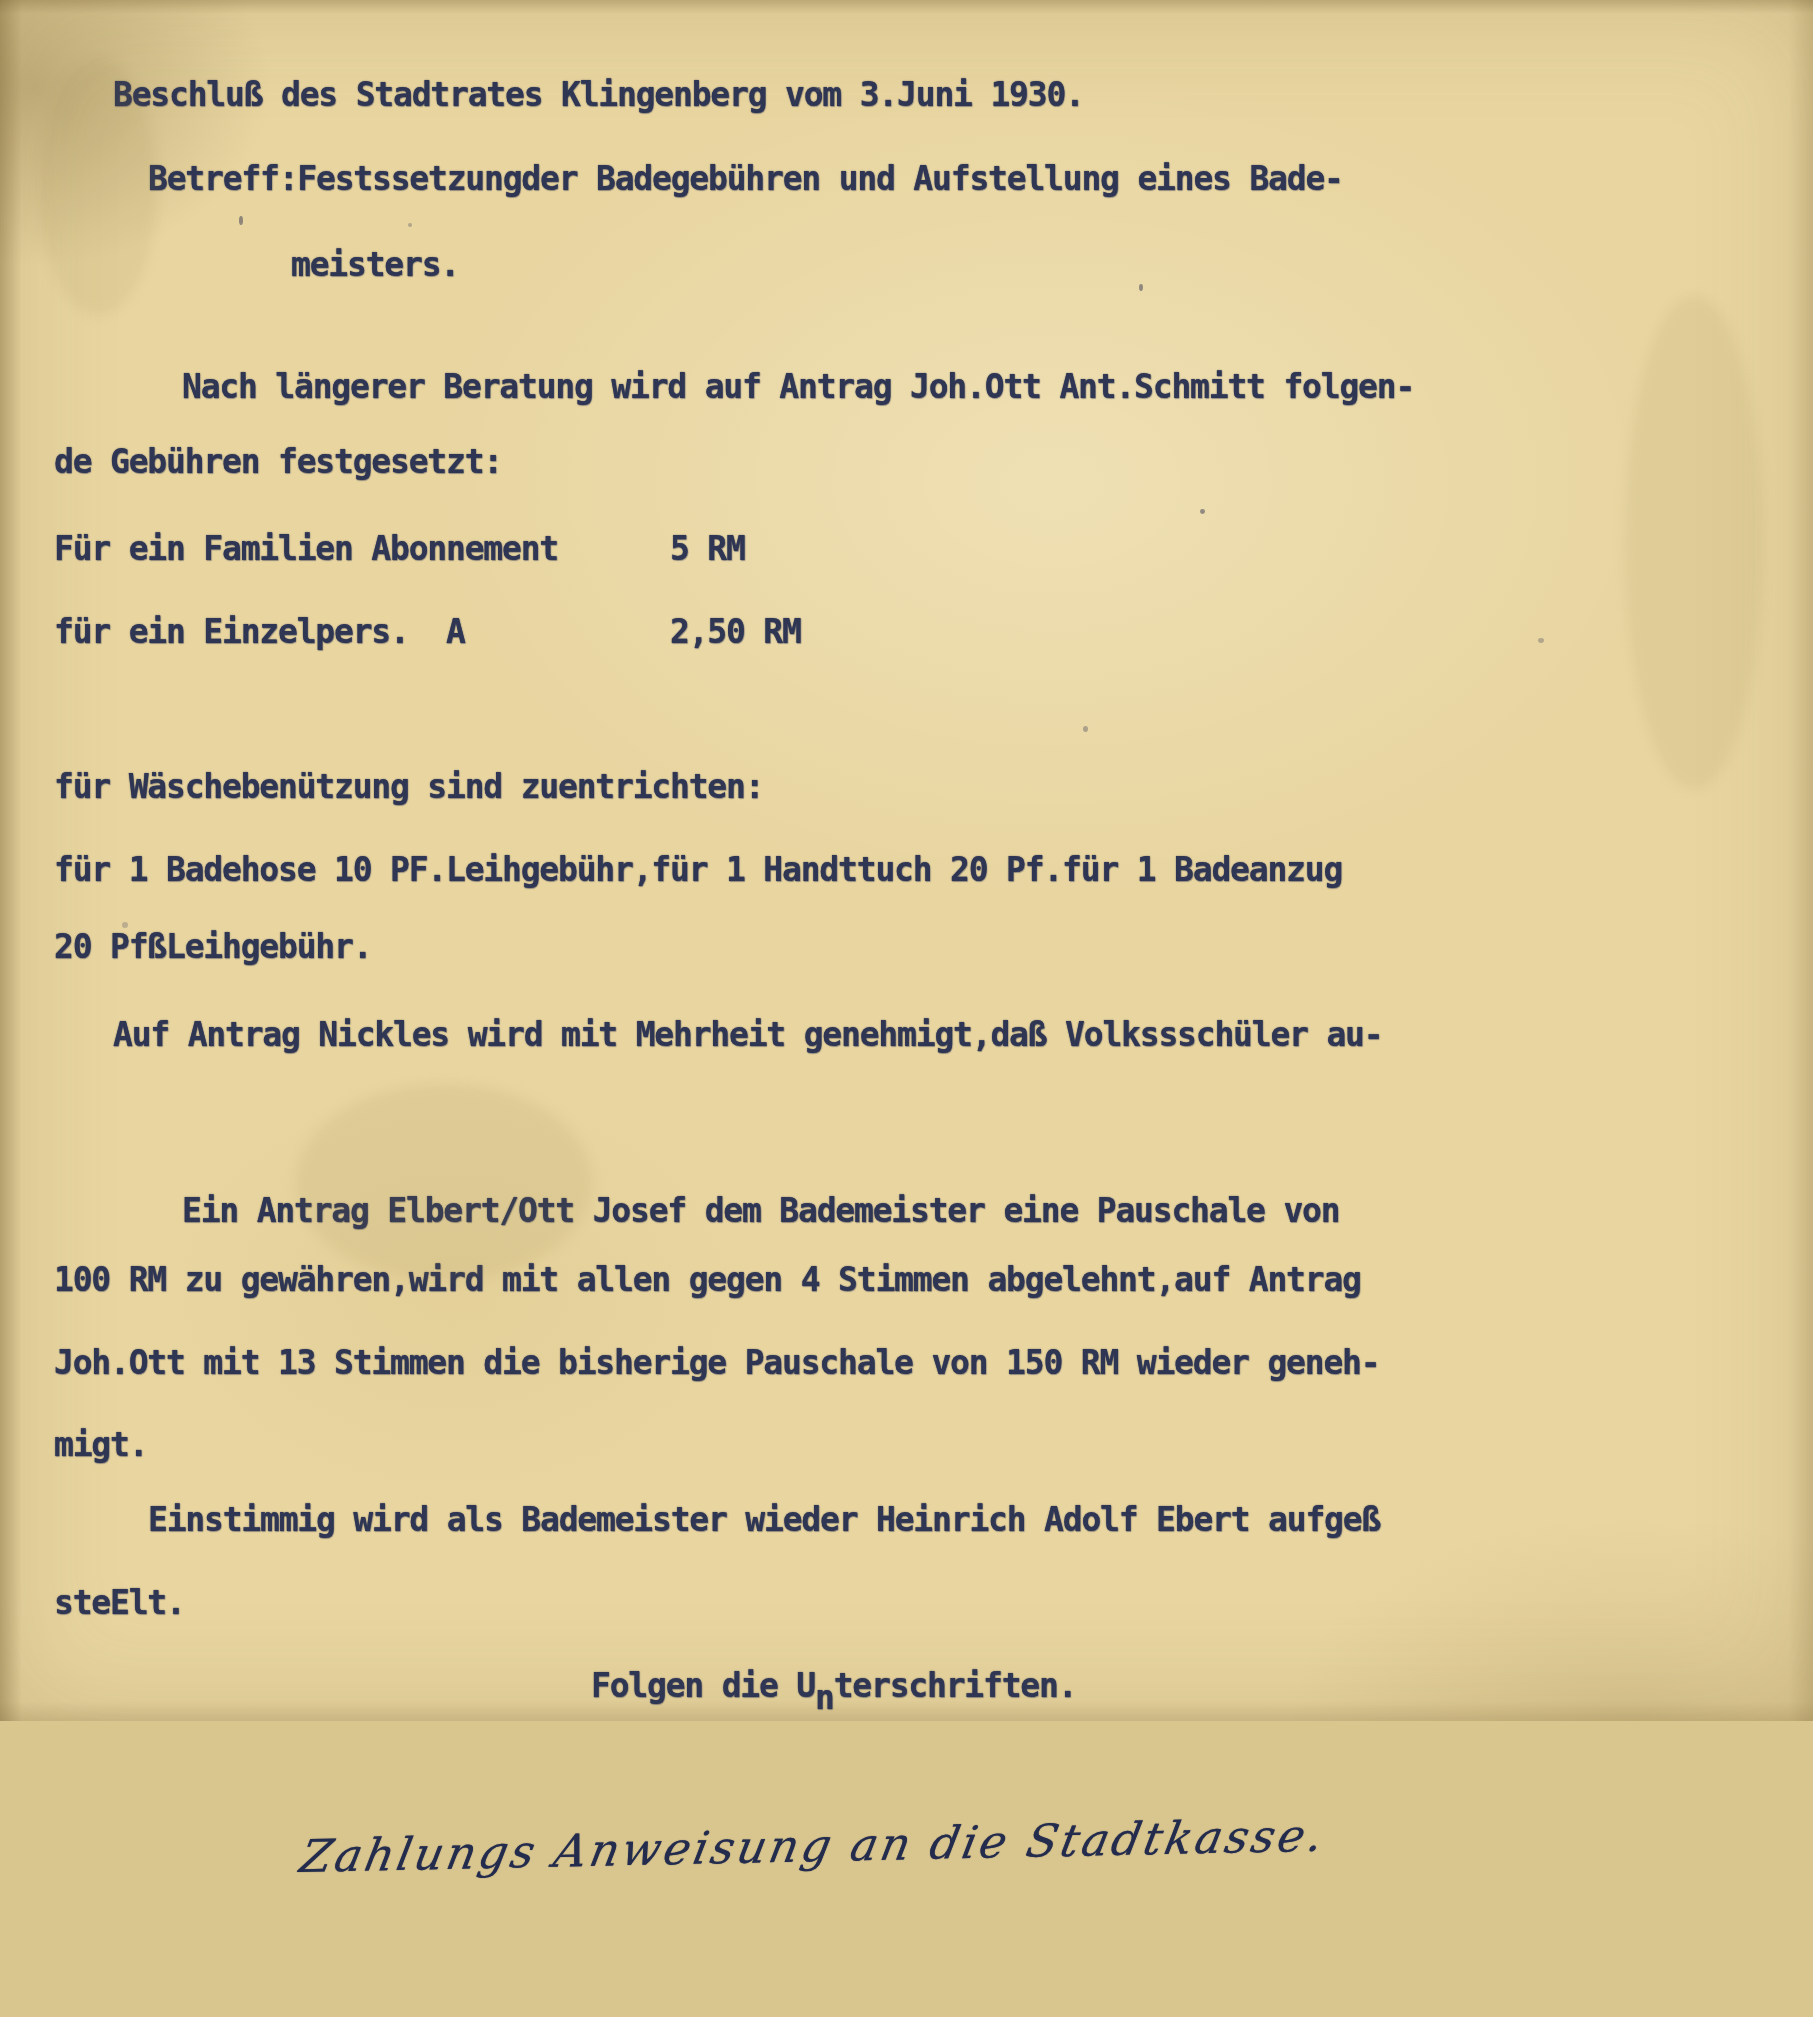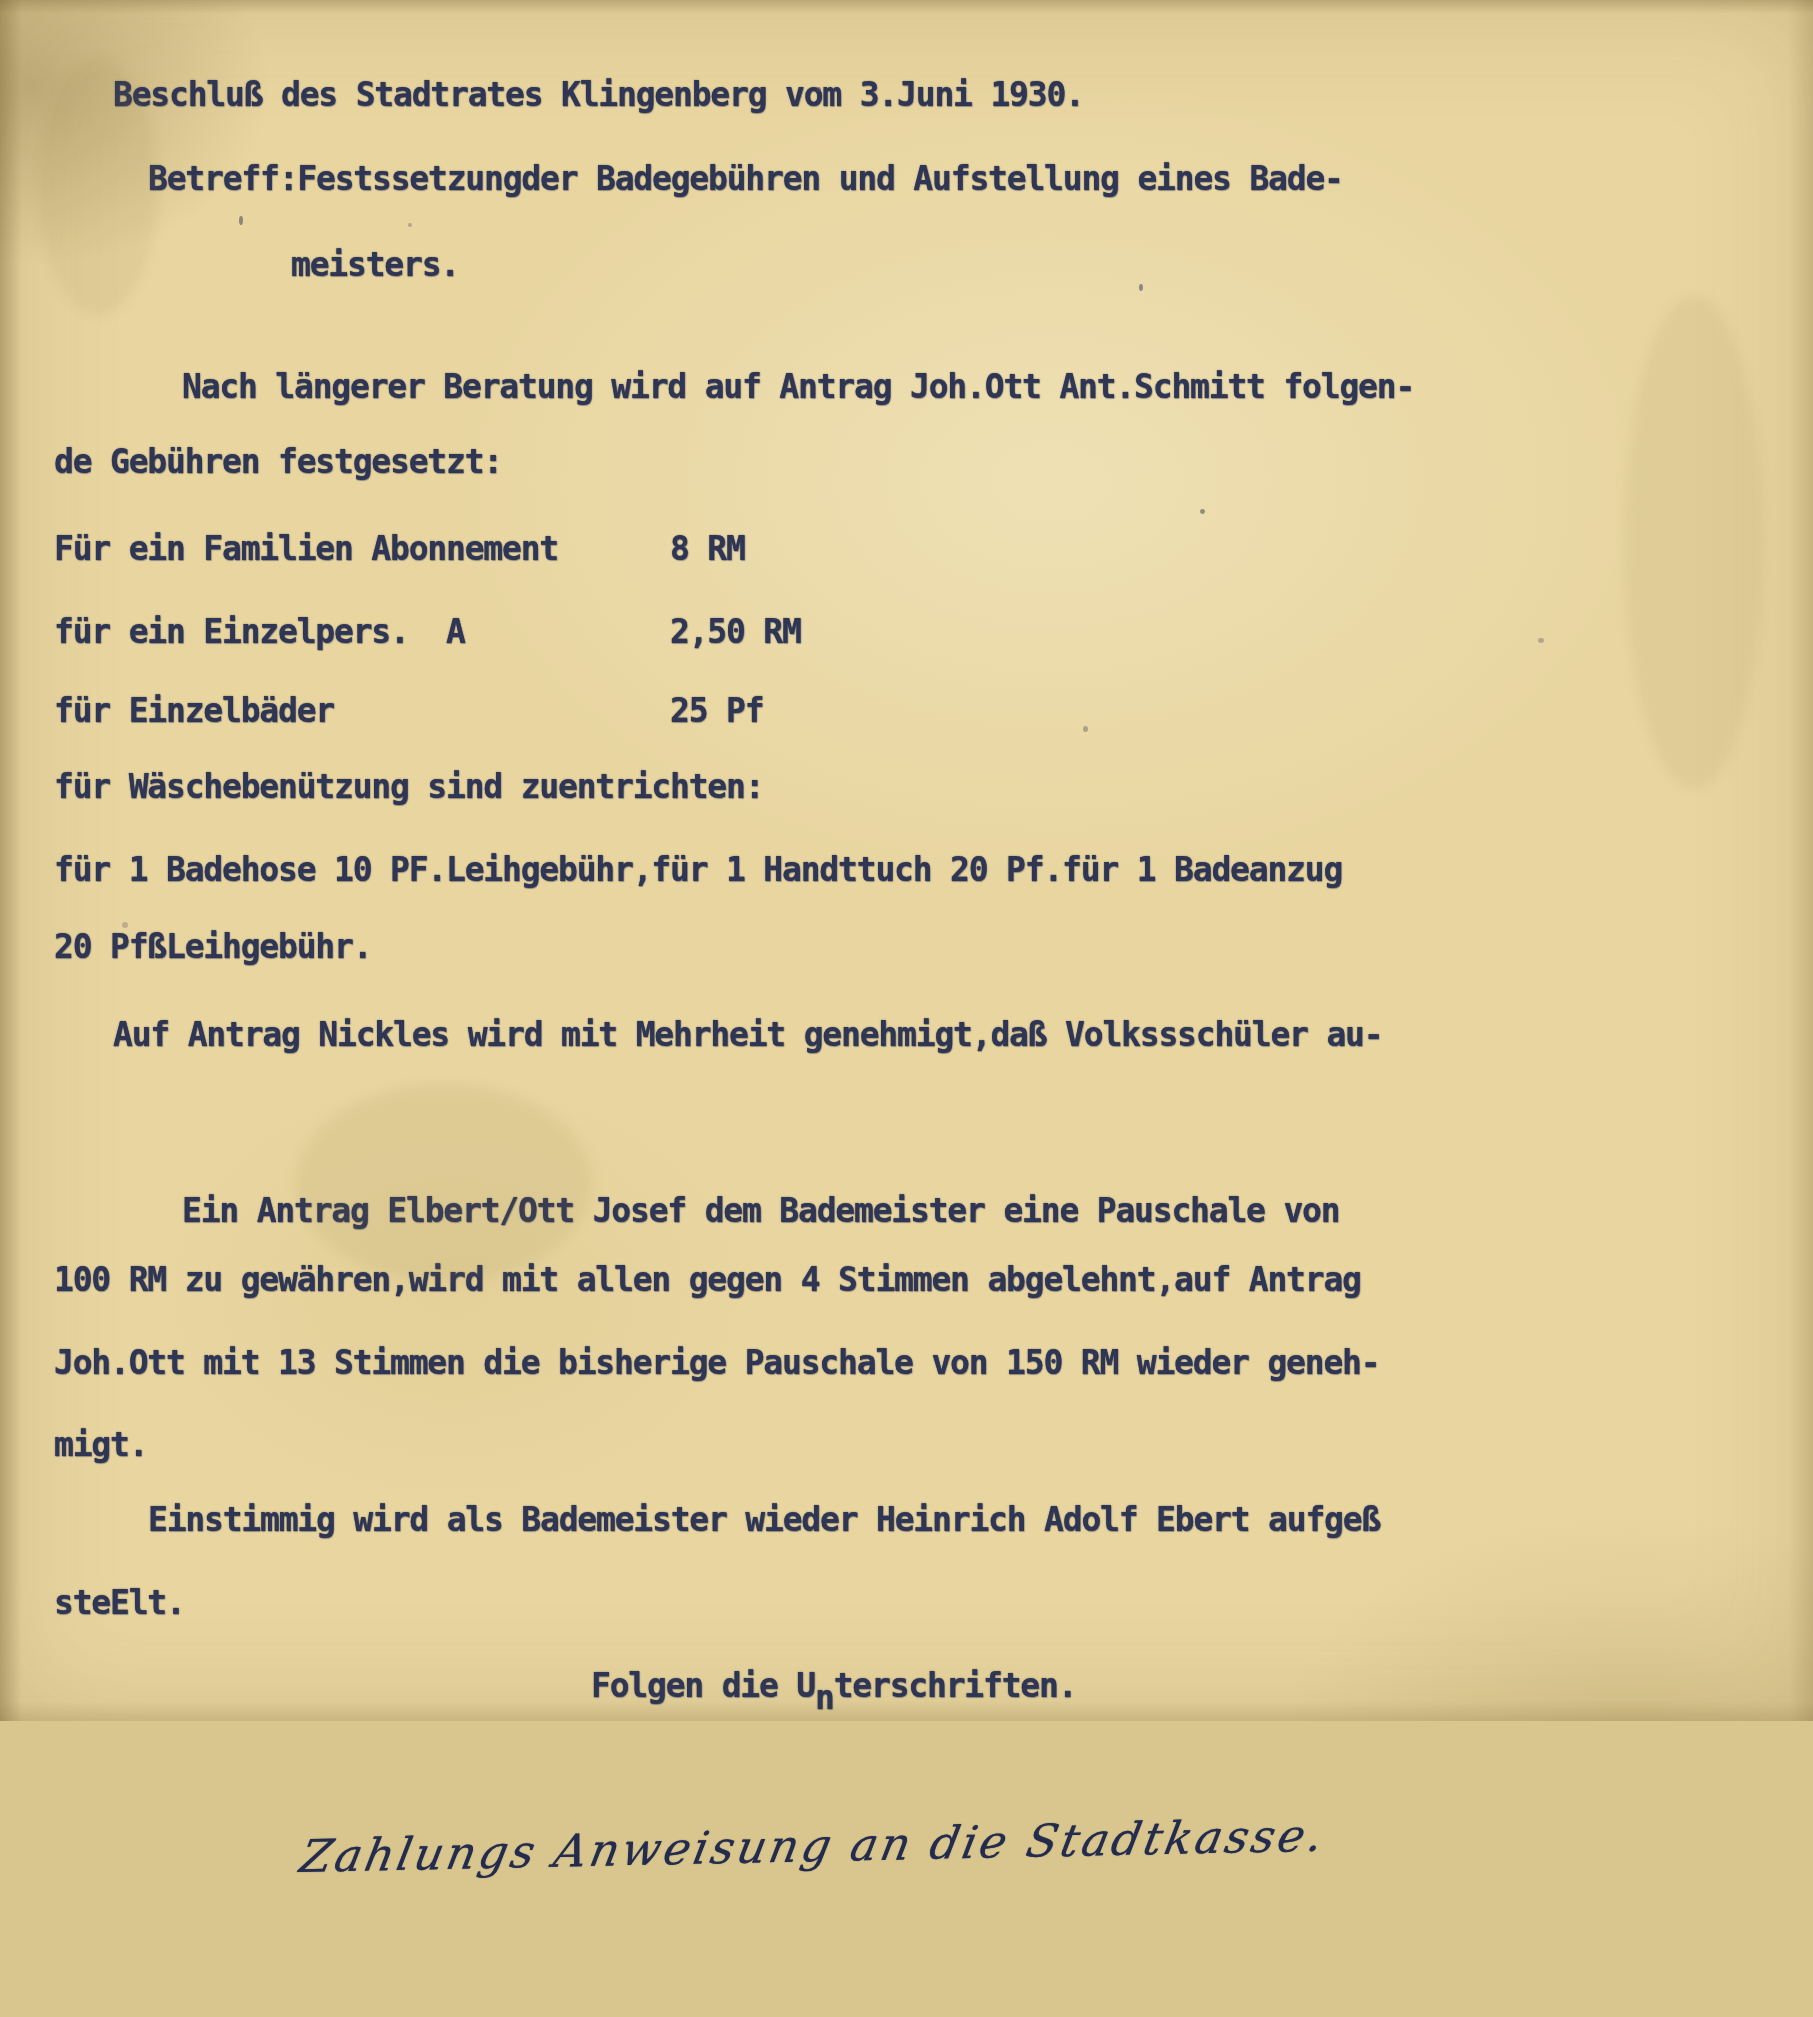--- a/index.html
+++ b/index.html
@@ -70,23 +70,22 @@
 
 <div class="paper">
 
   <div class="tline" style="left:113px; top:74px;">Beschluß des Stadtrates Klingenberg vom 3.Juni 1930.</div>
   <div class="tline" style="left:148px; top:158px;">Betreff:Festssetzungder Badegebühren und Aufstellung eines Bade-</div>
   <div class="tline" style="left:291px; top:244px;">meisters.</div>
 
   <div class="tline" style="left:54px;  top:441px;">de Gebühren festgesetzt:</div>
   <div class="tline" style="left:182px; top:366px;">Nach längerer Beratung wird auf Antrag Joh.Ott Ant.Schmitt folgen-</div>
 
-  <div class="tline" style="left:54px;  top:528px;">Für ein Familien Abonnement      8 RM</div>
+  <div class="tline" style="left:54px;  top:528px;">Für ein Familien Abonnement      5 RM</div>
   <div class="tline" style="left:54px;  top:611px;">für ein Einzelpers.  A           2,50 RM</div>
-  <div class="tline" style="left:54px;  top:690px;">für Einzelbäder                  25 Pf</div>
   <div class="tline" style="left:54px;  top:766px;">für Wäschebenützung sind zuentrichten:</div>
   <div class="tline" style="left:54px;  top:849px;">für 1 Badehose 10 PF.Leihgebühr,für 1 Handttuch 20 Pf.für 1 Badeanzug</div>
   <div class="tline" style="left:54px;  top:926px;">20 PfßLeihgebühr.</div>
 
   <div class="tline" style="left:113px; top:1014px;">Auf Antrag Nickles wird mit Mehrheit genehmigt,daß Volkssschüler au-</div>
 
   <div class="tline" style="left:182px; top:1190px;">Ein Antrag Elbert/Ott Josef dem Bademeister eine Pauschale von</div>
   <div class="tline" style="left:54px;  top:1259px;">100 RM zu gewähren,wird mit allen gegen 4 Stimmen abgelehnt,auf Antrag</div>
   <div class="tline" style="left:54px;  top:1342px;">Joh.Ott mit 13 Stimmen die bisherige Pauschale von 150 RM wieder geneh-</div>
   <div class="tline" style="left:54px;  top:1424px;">migt.</div>

